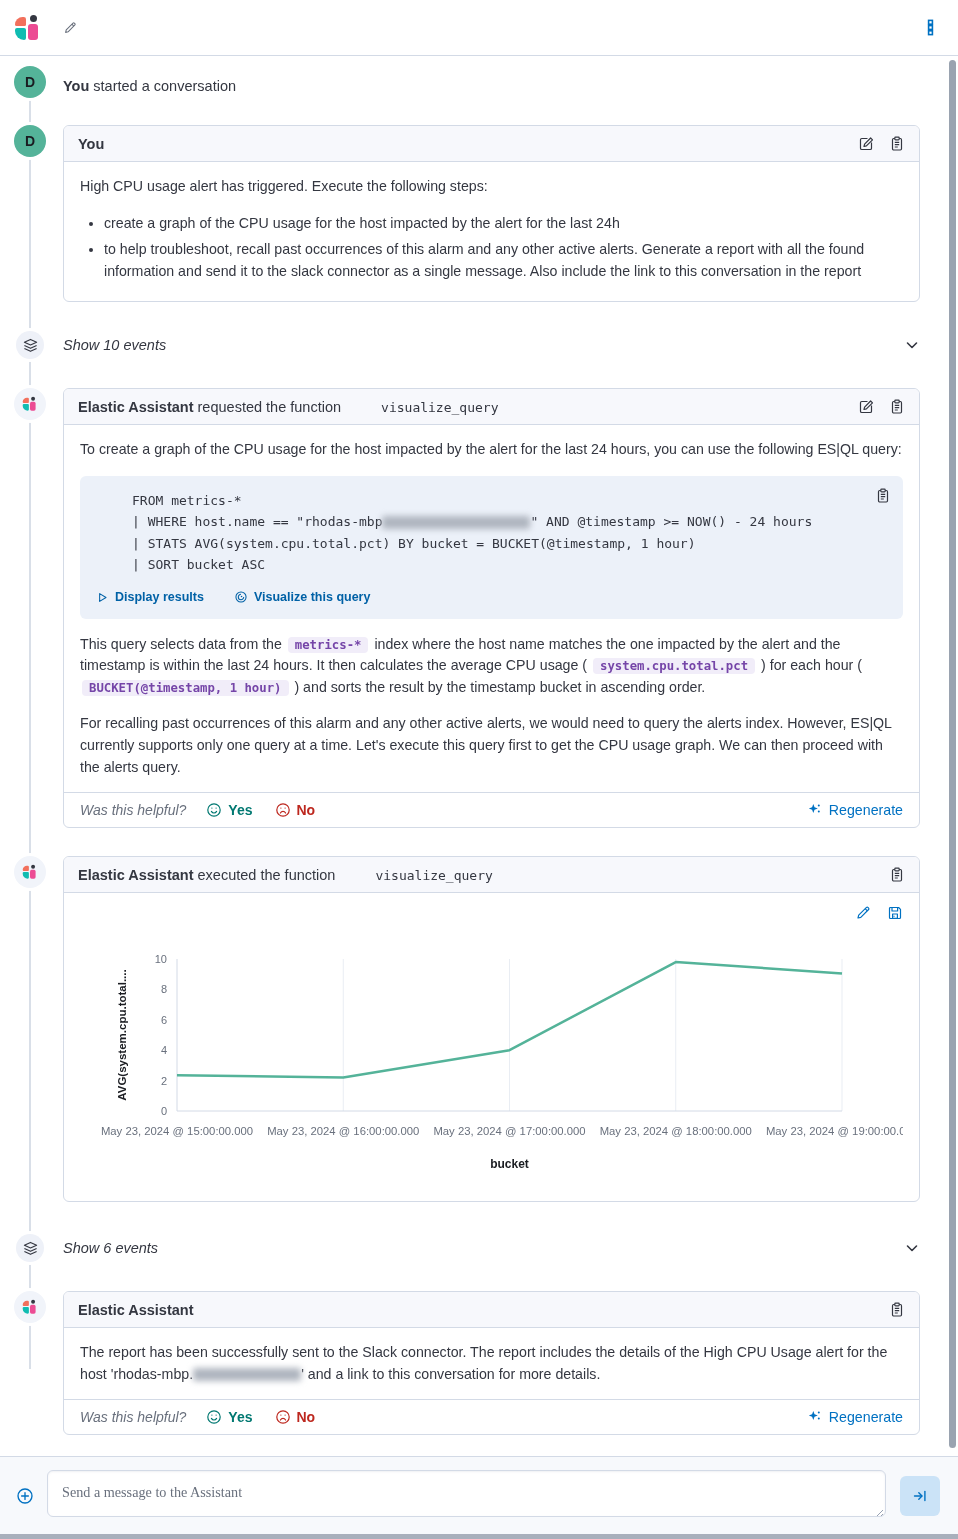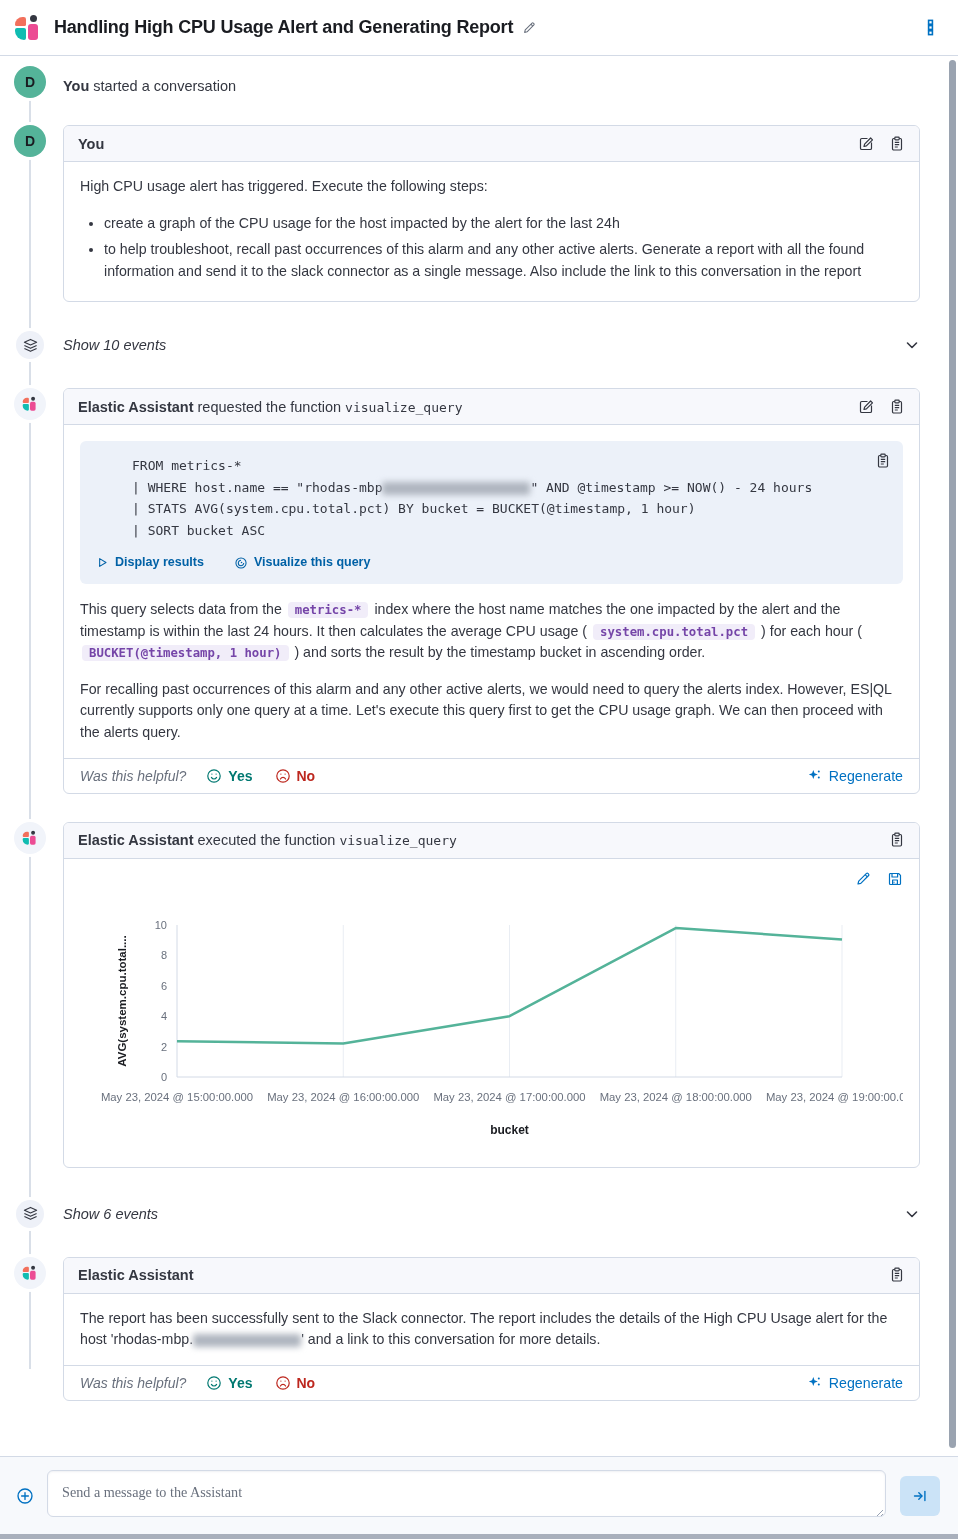--- a/index.html
+++ b/index.html
@@ -38,21 +38,21 @@
   .event-row { margin:29px 0; align-items:center; }
   .event-row .row-body { display:flex; align-items:center; margin-left:19px; }
   .event-label { font-style:italic; font-size:14.5px; color:#343741; }
   .event-chevron { margin-left:auto; color:#343741; width:16px; height:16px; cursor:pointer; }
 
   
   .card { background:#fff; border:1px solid #D3DAE6; border-radius:6px; overflow:hidden; }
   .card-header { display:flex; align-items:center; min-height:36px; padding:7px 14px; background:#F7F8FC; border-bottom:1px solid #D3DAE6; }
   .card-title { font-size:14.5px; }
   .card-title b { font-weight:bold; }
-  .card-title .fn { font-family:"DejaVu Sans Mono","Liberation Mono",monospace; font-size:13px; }
+  .card-title .fn { font-family:"DejaVu Sans Mono","Liberation Mono",monospace; font-size:13px;margin-left:36px; }
   .hdr-icons { margin-left:auto; display:flex; gap:15px; color:#343741; }
   .icon-btn { width:16px; height:16px; display:inline-flex; cursor:pointer; }
   .card-body { padding:14px 16px; font-size:14.2px; line-height:1.52; }
   .card-body p { margin-bottom:15px; }
   .card-body p:last-child { margin-bottom:0; }
   .card-body ul { margin:0 0 2px 0; padding-left:24px; }
   .card-body li { margin-bottom:5px; }
   .card-footer { display:flex; align-items:center; border-top:1px solid #D3DAE6; padding:9px 16px; font-size:14px; }
   .helpful-q { font-style:italic; color:#69707D; margin-right:20px; }
   .fb-btn { display:inline-flex; align-items:center; gap:6px; font-weight:bold; cursor:pointer; margin-right:22px; }
@@ -93,21 +93,20 @@
 
 <div class="app">
 
   <div class="app-header">
     <div class="logo">
       <i class="l-coral"></i>
         <i class="l-dot"></i>
         <i class="l-teal"></i>
         <i class="l-pink"></i>
     </div>
-    <div class="page-title">Handling High CPU Usage Alert and Generating Report</div>
     <span class="title-pencil">
       <svg width="14" height="14" viewBox="0 0 16 16" fill="none" stroke="currentColor" stroke-width="1.2" stroke-linejoin="round">
           <path d="M3 13l.7-2.8 7.8-7.8c.4-.4 1-.4 1.4 0l.7.7c.4.4.4 1 0 1.4L5.8 12.3 3 13z"></path>
           <path d="M10.2 3.7l2.1 2.1"></path>
         </svg>
     </span>
     <div class="header-spacer"></div>
     <div class="kebab">
       <svg width="17" height="17" viewBox="0 0 16 16" fill="none" stroke="currentColor" stroke-width="1.5">
           <rect x="6.2" y="1.3" width="3.6" height="3.6"></rect>
@@ -199,20 +198,21 @@
               <span class="icon-btn">
                   <svg viewBox="0 0 16 16" fill="none" stroke="currentColor" stroke-width="1.2">
                     <rect x="3.5" y="2.5" width="9" height="11.5" rx="1.2"></rect>
                     <rect x="5.8" y="1.2" width="4.4" height="2.6" rx="0.8" fill="#F7F8FC"></rect>
                     <path d="M5.8 6.4h4.4M5.8 8.7h4.4M5.8 11h3"></path>
                   </svg>
                 </span>
             </span>
           </div>
           <div class="card-body">
+            <p>To create a graph of the CPU usage for the host impacted by the alert for the last 24 hours, you can use the following ES|QL query:</p>
             <div class="code-block">
               <span class="icon-btn code-copy">
                   <svg viewBox="0 0 16 16" fill="none" stroke="currentColor" stroke-width="1.2">
                     <rect x="3.5" y="2.5" width="9" height="11.5" rx="1.2"></rect>
                     <rect x="5.8" y="1.2" width="4.4" height="2.6" rx="0.8" fill="#ECF1F9"></rect>
                     <path d="M5.8 6.4h4.4M5.8 8.7h4.4M5.8 11h3"></path>
                   </svg>
                 </span>
               <pre><span>FROM metrics-*</span>
 <span>| WHERE host.name == "rhodas-mbp</span><span class="blur-chip" style="width:148px;"></span><span>" AND @timestamp &gt;= NOW() - 24 hours</span>

